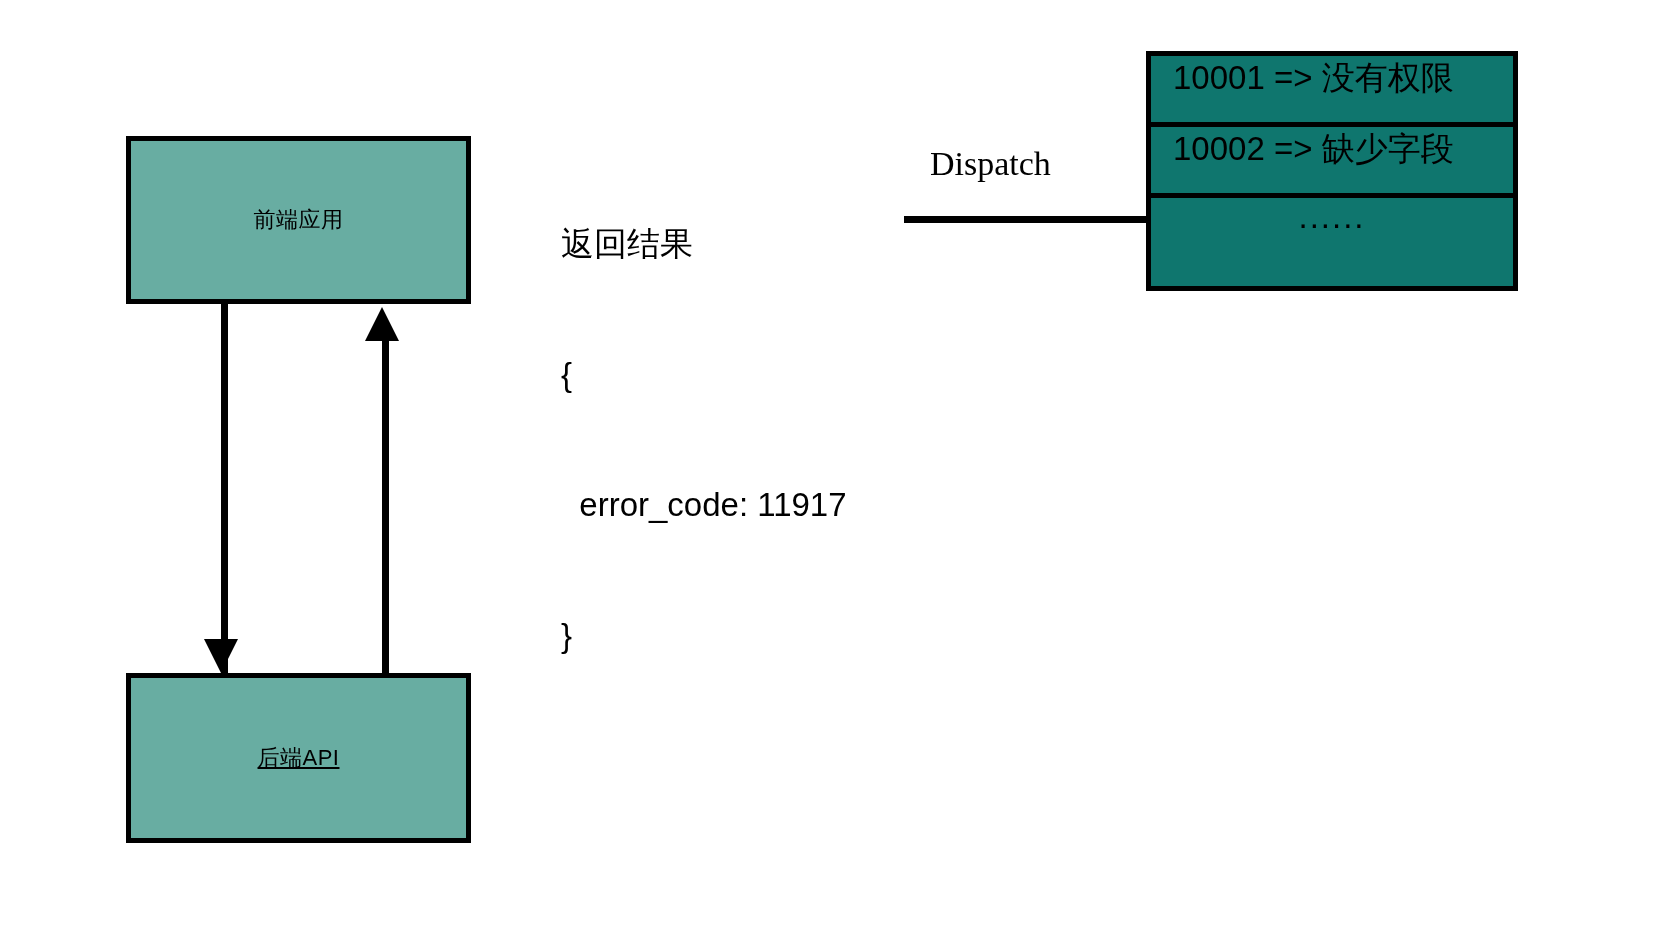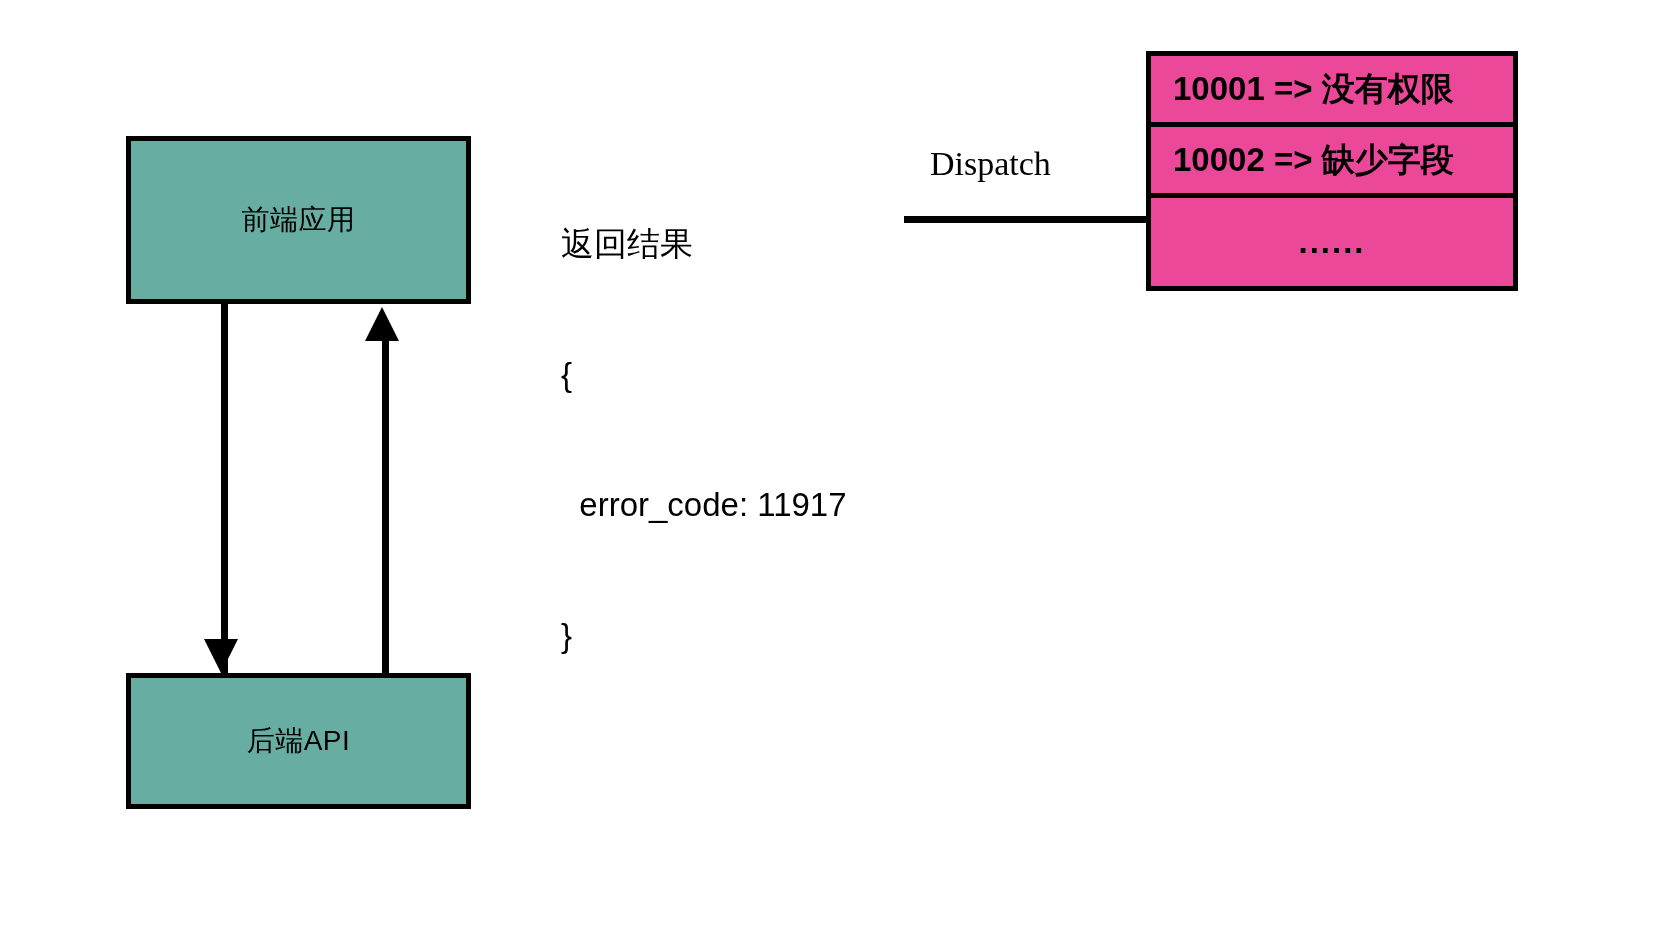--- a/index.html
+++ b/index.html
@@ -21,38 +21,39 @@
   
   .node-box {
     position: absolute;
     box-sizing: border-box;
     border: 5px solid #000000;
     display: flex;
     align-items: center;
     justify-content: center;
   }
   .node-box .node-label {
-    font-size: 28px;
+    font-size: 22px;
     color: #000000;
     line-height: 1.2;
     letter-spacing: 0.5px;
     white-space: nowrap;
   }
 
   #frontend-box {
     left: 126px;
     top: 136px;
     width: 345px;
     height: 168px;
   }
   #backend-box {
     left: 126px;
     top: 673px;
     width: 345px;
-    height: 136px;
+    height: 170px;
+    text-decoration: underline;
   }
 
   
   .line-v {
     position: absolute;
     width: 7px;
     background: #000000;
   }
   .line-h {
     position: absolute;
@@ -123,29 +124,27 @@
     left: 1146px;
     top: 51px;
     width: 372px;
     box-sizing: border-box;
     border: 5px solid #000000;
     background: #f9aad2;
   }
   #error-table .table-row {
     box-sizing: border-box;
     height: 71px;
-    background: #ec4899;
+    background: #0f766e;
     border-bottom: 5px solid #000000;
     display: flex;
-    align-items: center;
     padding-left: 22px;
     font-size: 33px;
     color: #000000;
     white-space: nowrap;
-    font-weight: bold;
   }
   #error-table .table-row:last-child {
     border-bottom: none;
   }
   #error-table .table-row.ellipsis-row {
     height: 88px;
     justify-content: center;
     padding-left: 0;
     letter-spacing: 2px;
   }

